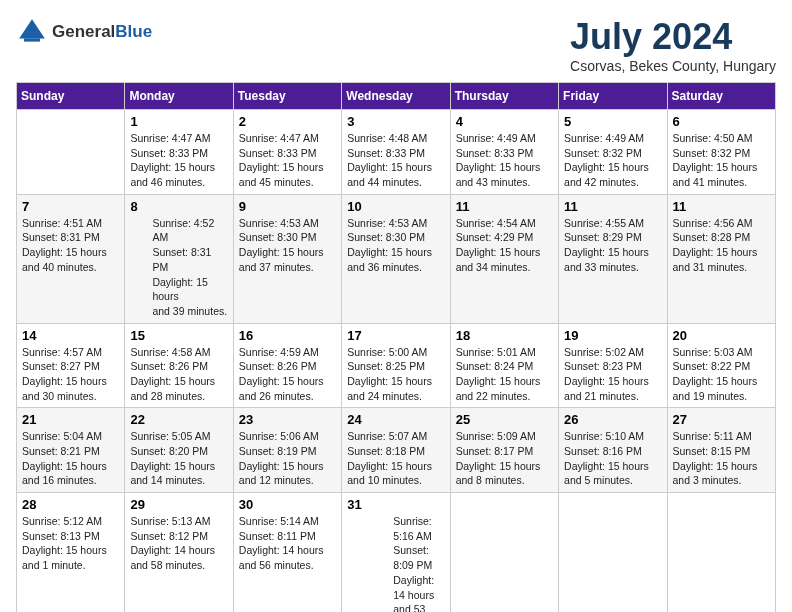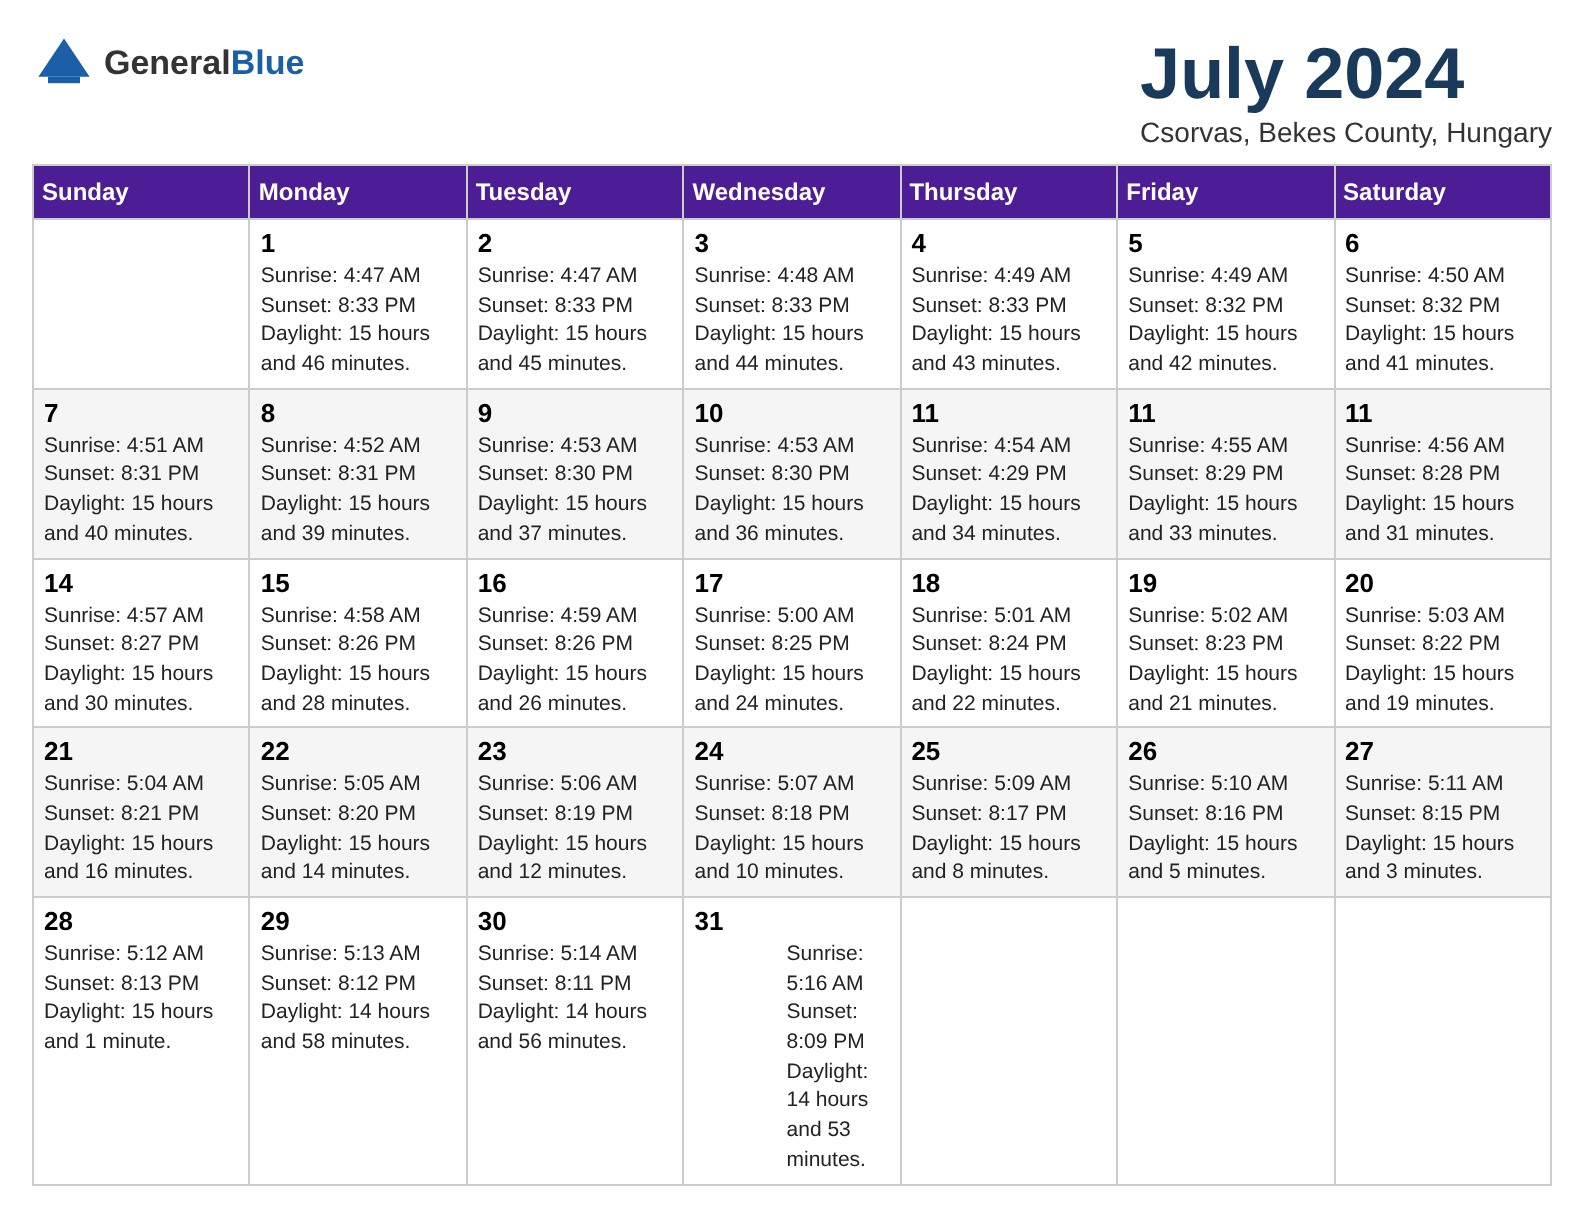--- a/index.html
+++ b/index.html
@@ -163,21 +163,21 @@
       <tr>
         <td>
           <span class="day-number">7</span>
           <div class="day-info" style="white-space: pre-line;">Sunrise: 4:51 AM
 Sunset: 8:31 PM
 Daylight: 15 hours
 and 40 minutes.</div>
         </td>
         <td>
           <span class="day-number">8</span>
-          <div class="day-info" style="white-space: pre-line;">Sunrise: 4:52 AM
+          <div class="day-info" style="white-space: pre-line; margin-left: 22px;">Sunrise: 4:52 AM
 Sunset: 8:31 PM
 Daylight: 15 hours
 and 39 minutes.</div>
         </td>
         <td>
           <span class="day-number">9</span>
           <div class="day-info" style="white-space: pre-line;">Sunrise: 4:53 AM
 Sunset: 8:30 PM
 Daylight: 15 hours
 and 37 minutes.</div>

